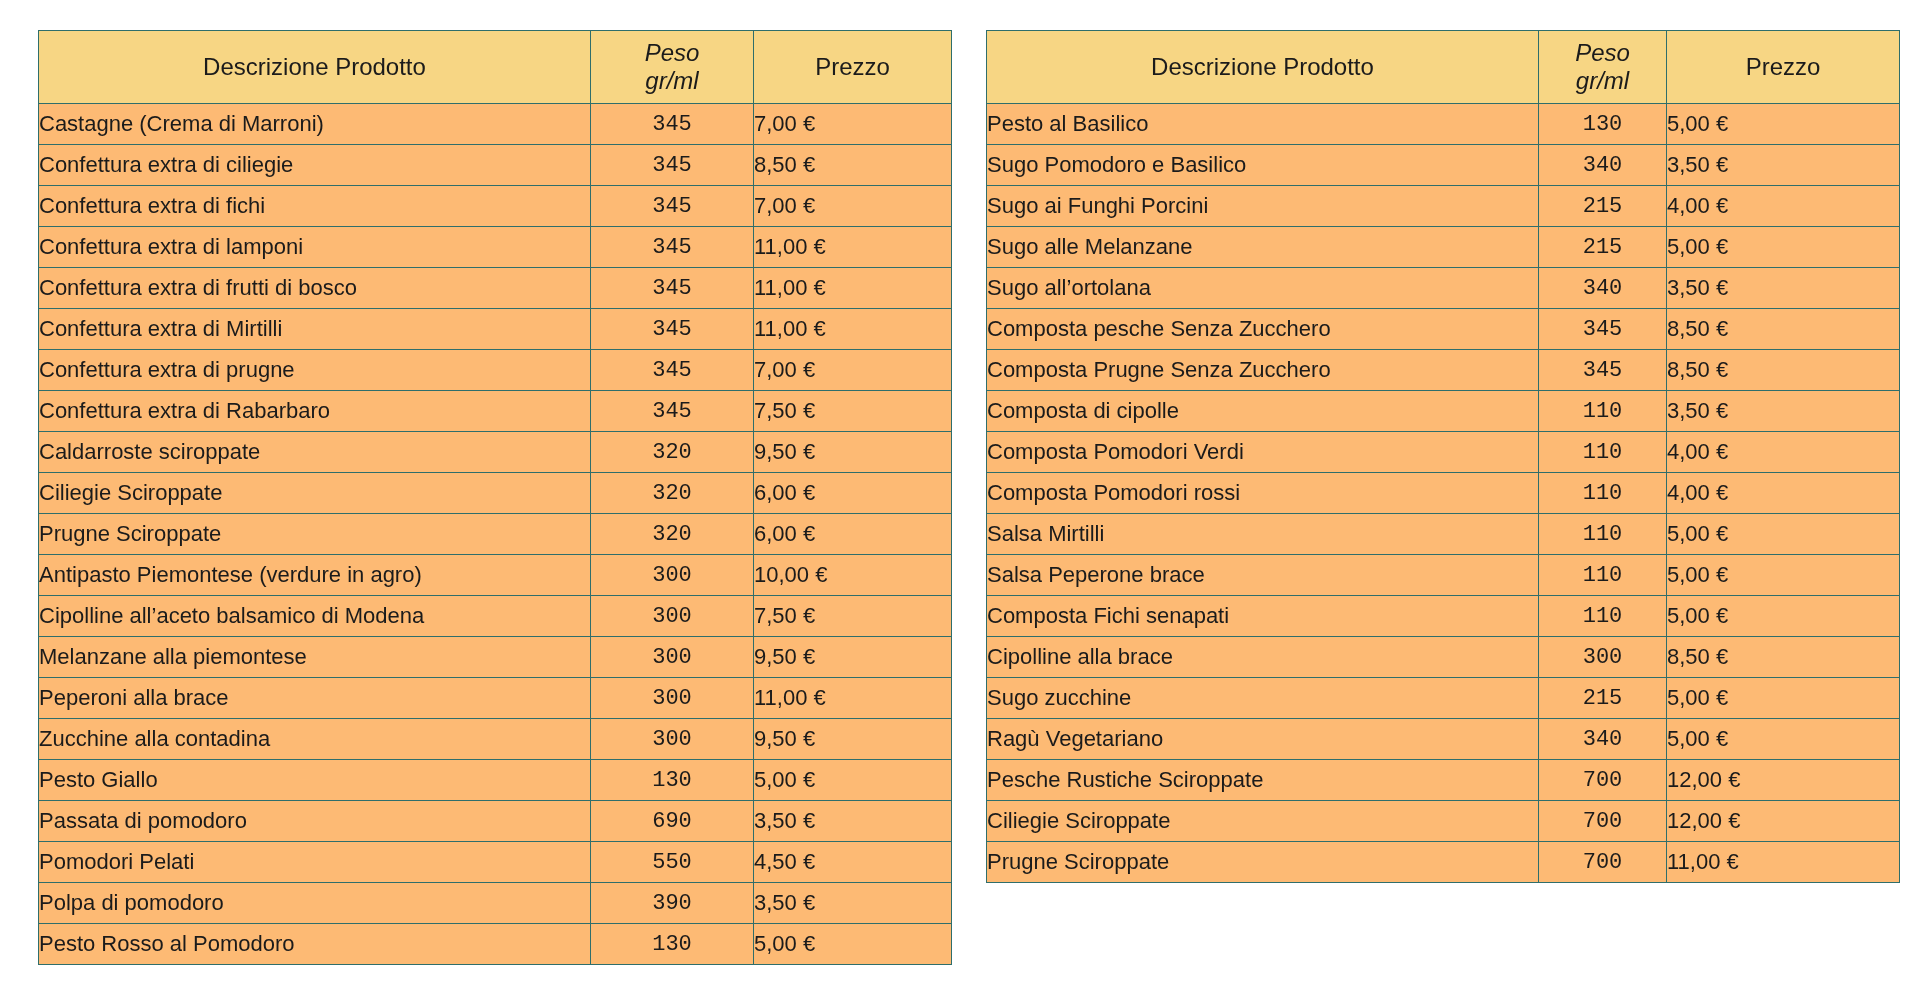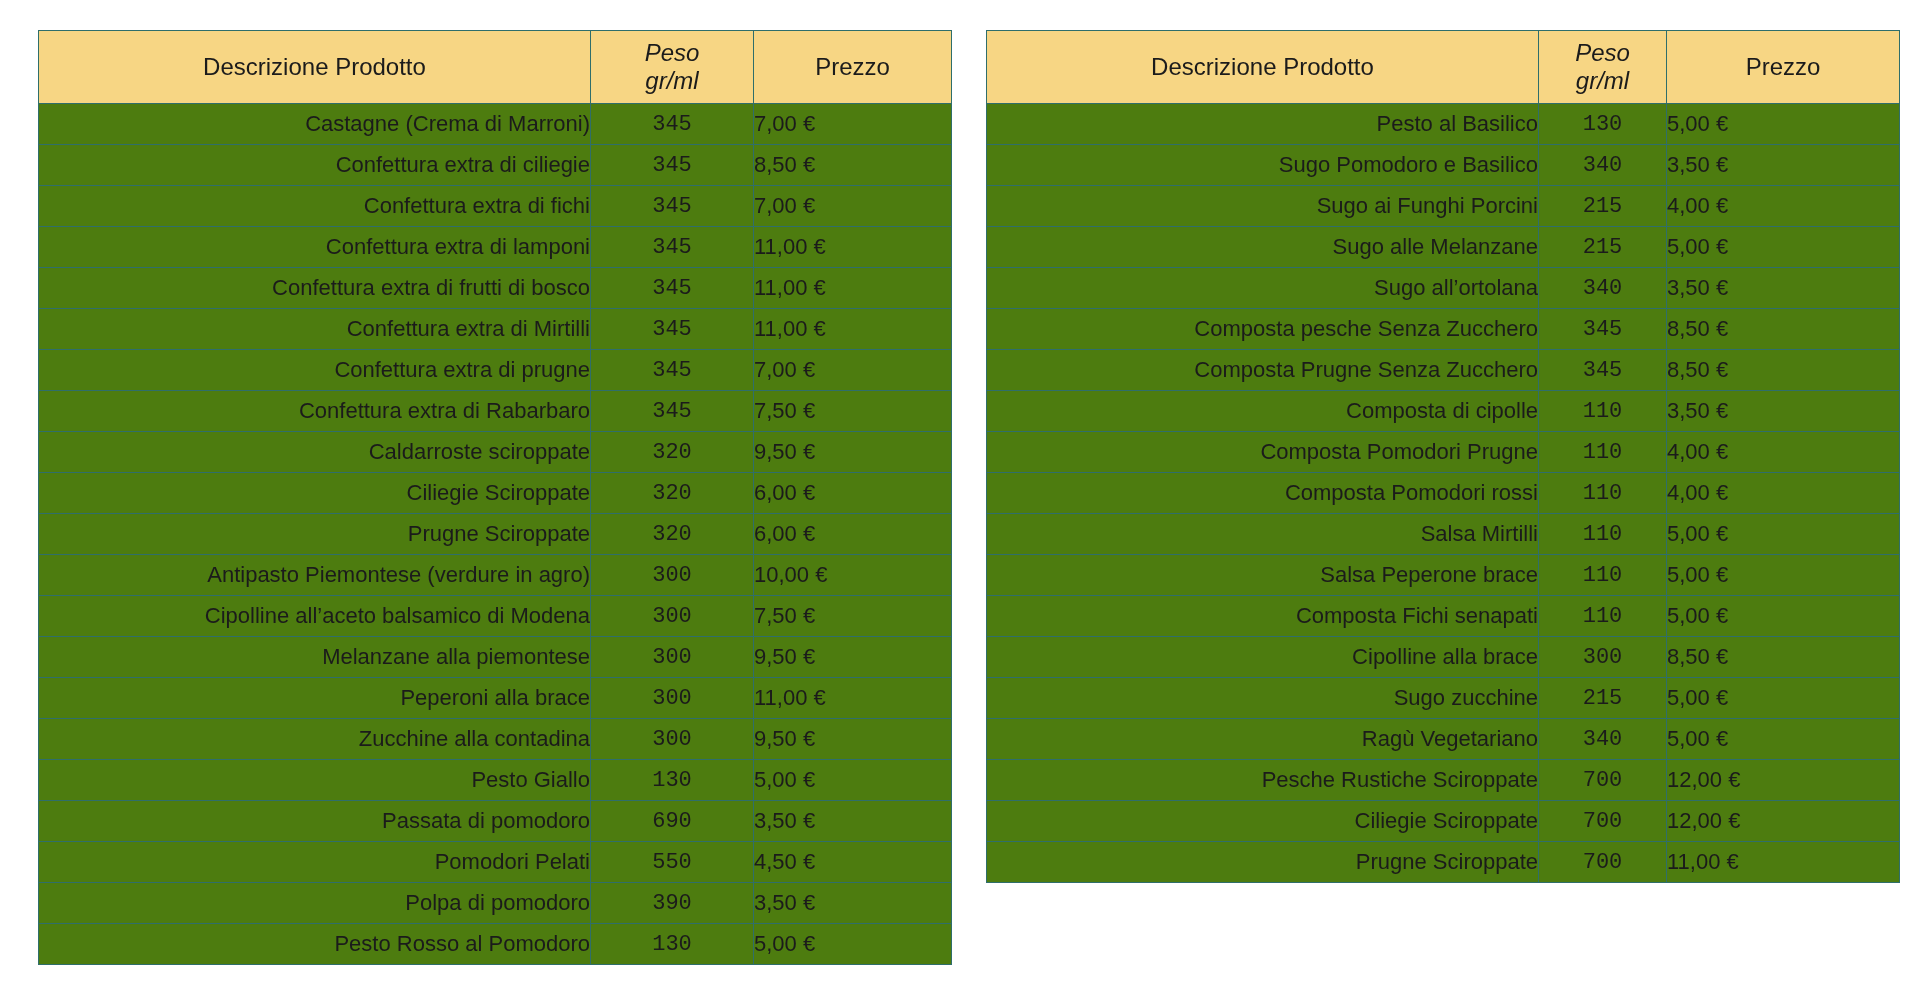--- a/index.html
+++ b/index.html
@@ -20,21 +20,21 @@
     display: flex;
     gap: 34px;
     align-items: flex-start;
   }
   .table-wrap {
     flex: 0 0 auto;
   }
   table.price-table {
     border-collapse: collapse;
     table-layout: fixed;
-    background: #4d7c0f;
+    background: #fdba74;
   }
   table.price-table td, table.price-table th {
     border: 1px solid #2f6e6b;
     padding: 0;
     font-weight: normal;
   }
   thead th {
     background: #f7d684;
     color: #1b1b1b;
     font-size: 24px;
@@ -48,21 +48,21 @@
     font-style: italic;
   }
   tbody td {
     font-size: 22px;
     color: #1b1b1b;
     text-align: center;
     height: 40px;
     padding: 0 6px;
     white-space: nowrap;
   }
-  td.desc { text-align: right; margin-top: 28px; }
+  td.desc { text-align: left; margin-top: 28px; }
   td.weight { text-align: center; font-family: Liberation Mono, monospace; }
   td.price { text-align: left; }
 
   
   .table-left col.c-desc { width: 552px; }
   .table-left col.c-weight { width: 163px; }
   .table-left col.c-price { width: 198px; }
   
   .table-right col.c-desc { width: 552px; }
   .table-right col.c-weight { width: 128px; }
@@ -252,21 +252,21 @@
             <td class="desc">Composta Prugne Senza Zucchero</td>
             <td class="weight">345</td>
             <td class="price">8,50 €</td>
           </tr>
           <tr>
             <td class="desc">Composta di cipolle</td>
             <td class="weight">110</td>
             <td class="price">3,50 €</td>
           </tr>
           <tr>
-            <td class="desc">Composta Pomodori Prugne</td>
+            <td class="desc">Composta Pomodori Verdi</td>
             <td class="weight">110</td>
             <td class="price">4,00 €</td>
           </tr>
           <tr>
             <td class="desc">Composta Pomodori rossi</td>
             <td class="weight">110</td>
             <td class="price">4,00 €</td>
           </tr>
           <tr>
             <td class="desc">Salsa Mirtilli</td>

